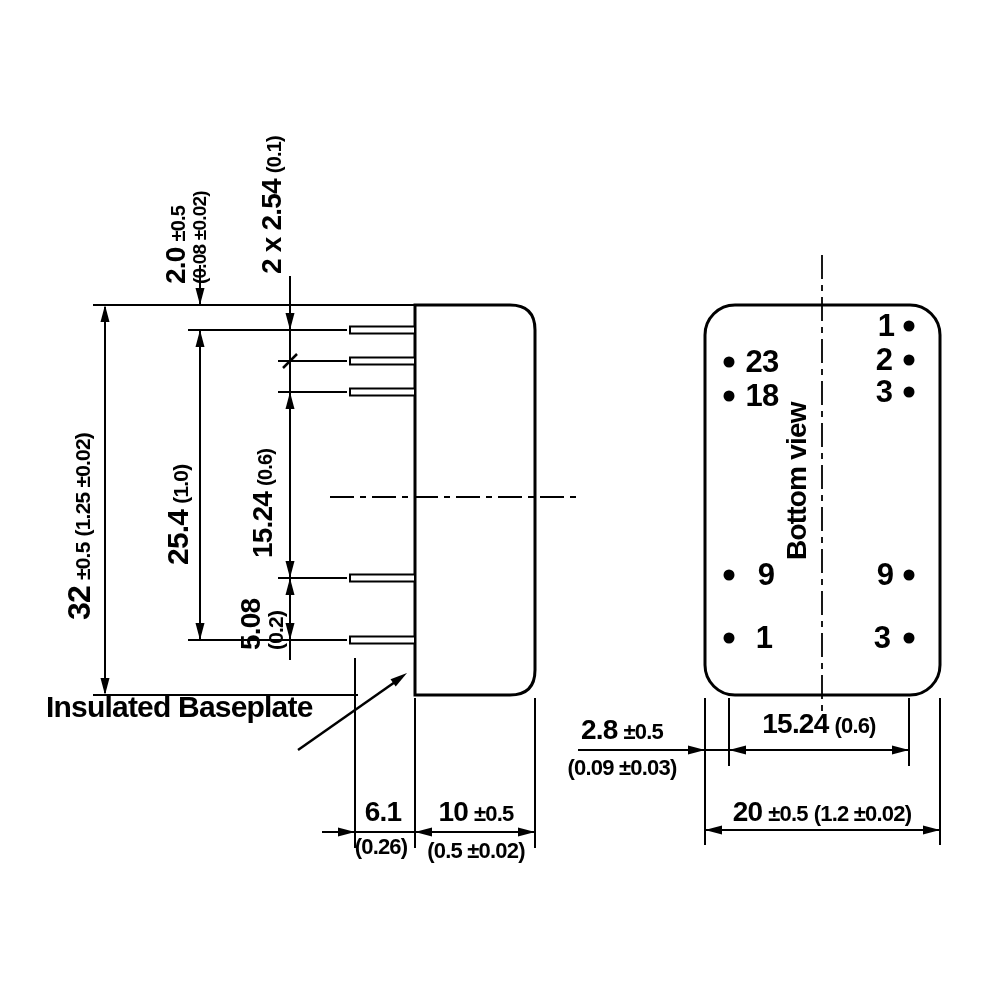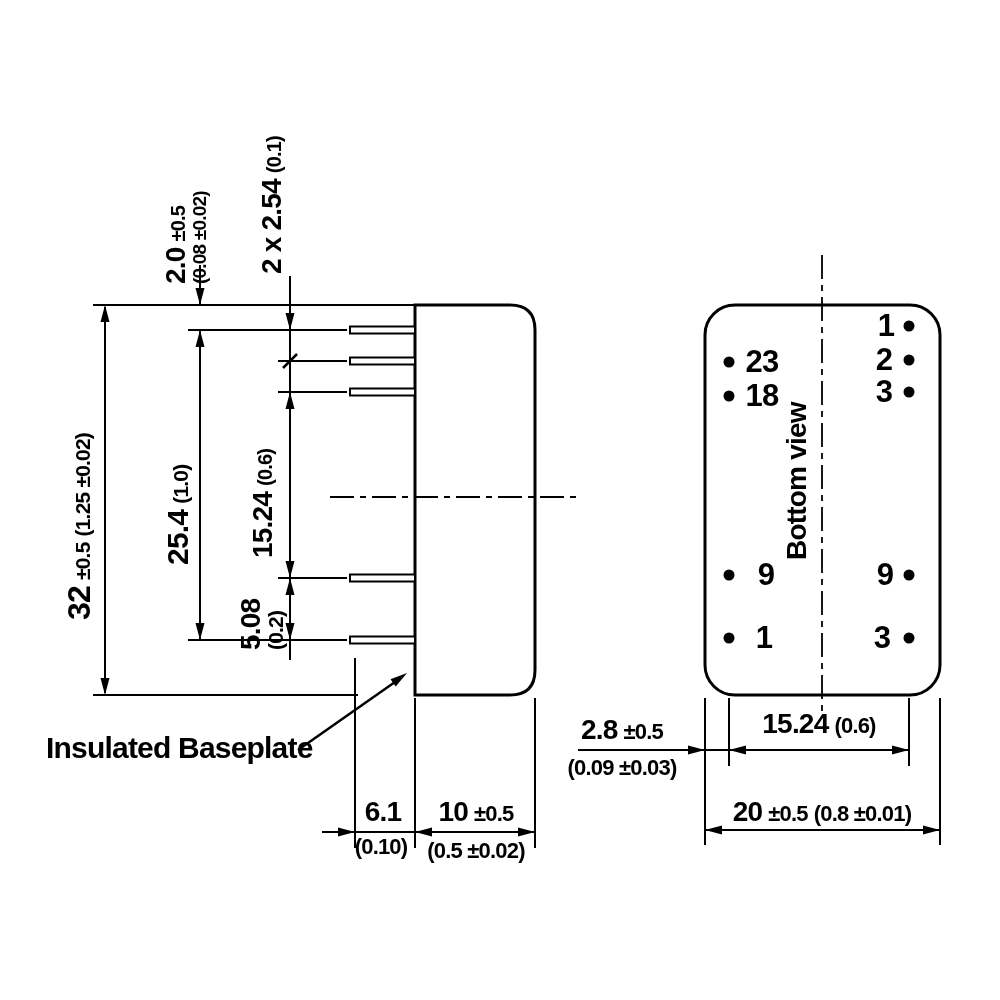--- a/index.html
+++ b/index.html
@@ -143,29 +143,29 @@
 
   <div class="label rot" style="left:249px; top:558px">
     <span class="f28">15.24</span><span class="f20">(0.6)</span>
   </div>
 
   <div class="label rot" style="left:237px; top:650px">
     <div><span class="f28">5.08</span></div>
     <div class="line2"><span class="f21">(0.2)</span></div>
   </div>
 
-  <div class="label f30" style="left:46px; top:733px">
+  <div class="label f30" style="left:46px; top:692px">
     <span>Insulated Baseplate</span>
   </div>
 
   <div class="label cx f28" style="left:383px; top:798px">
     <span>6.1</span>
   </div>
   <div class="label cx f22" style="left:381px; top:836px">
-    <span>(0.10)</span>
+    <span>(0.26)</span>
   </div>
 
   <div class="label cx" style="left:476px; top:798px">
     <span class="f28">10</span><span class="f22">±0.5</span>
   </div>
   <div class="label cx f22" style="left:476px; top:840px">
     <span>(0.5 ±0.02)</span>
   </div>
 
   <div class="label rot f28" style="left:783px; top:560px">
@@ -187,16 +187,16 @@
   </div>
   <div class="label cx f22" style="left:622px; top:757px">
     <span>(0.09 ±0.03)</span>
   </div>
 
   <div class="label cx" style="left:819px; top:710px">
     <span class="f28">15.24</span><span class="f22">(0.6)</span>
   </div>
 
   <div class="label cx" style="left:822px; top:798px">
-    <span class="f28">20</span><span class="f22">±0.5</span><span class="f22">(0.8 ±0.01)</span>
+    <span class="f28">20</span><span class="f22">±0.5</span><span class="f22">(1.2 ±0.02)</span>
   </div>
 
 </div>
 
 </body></html>

